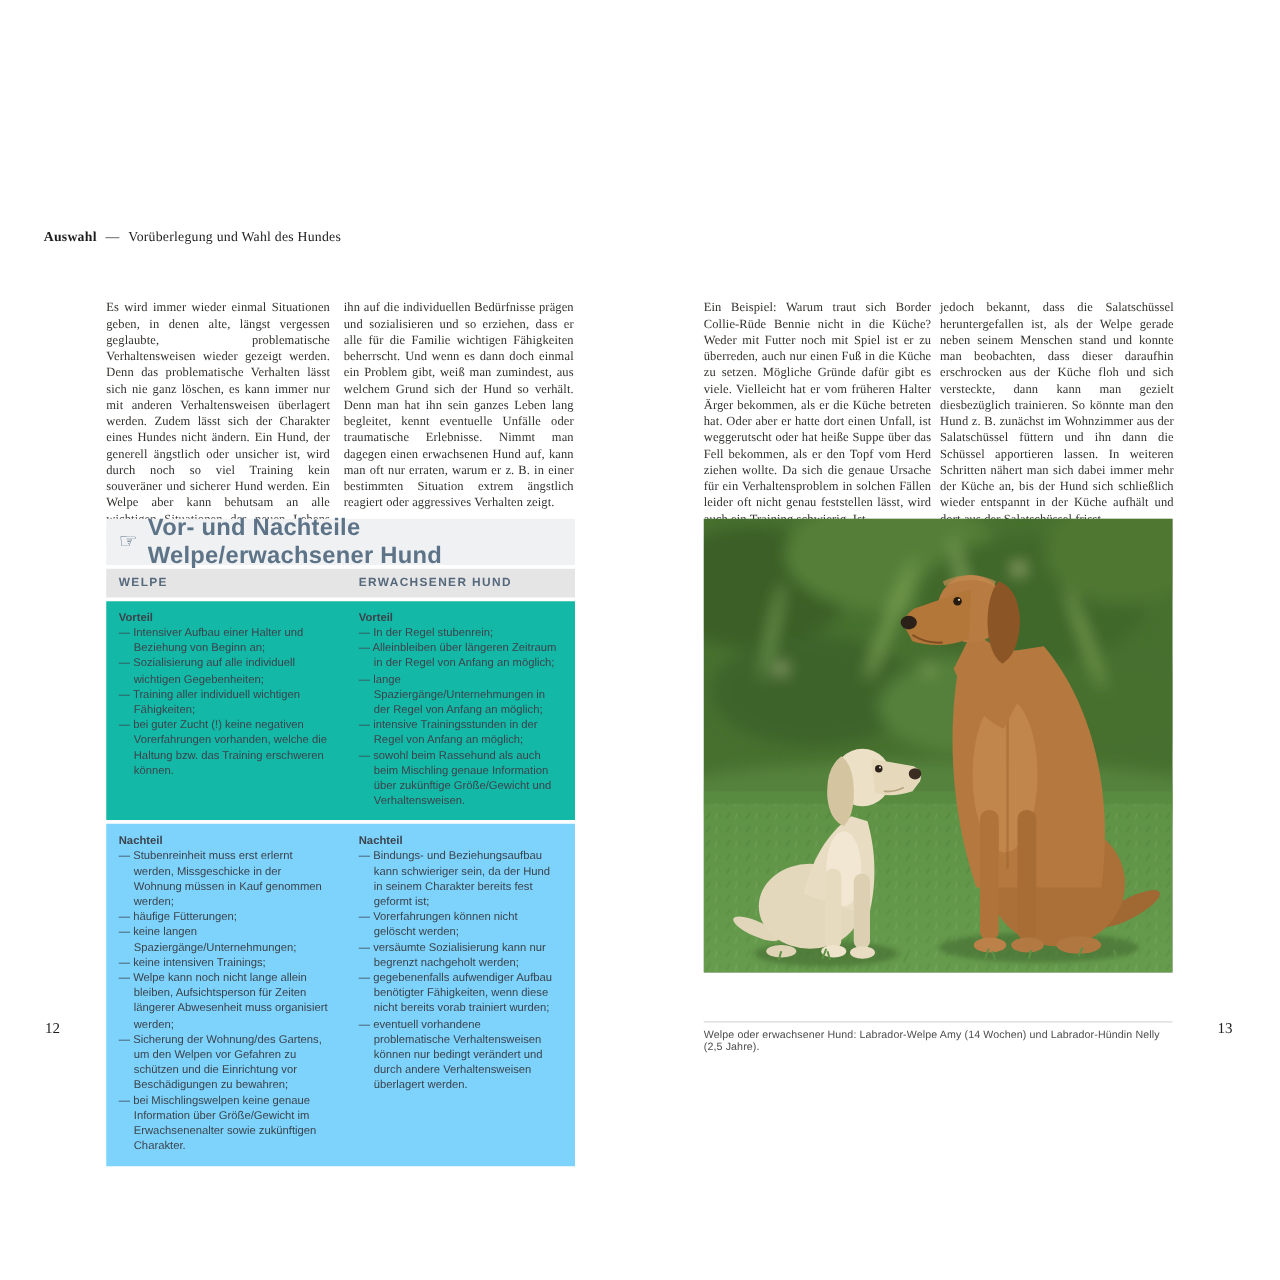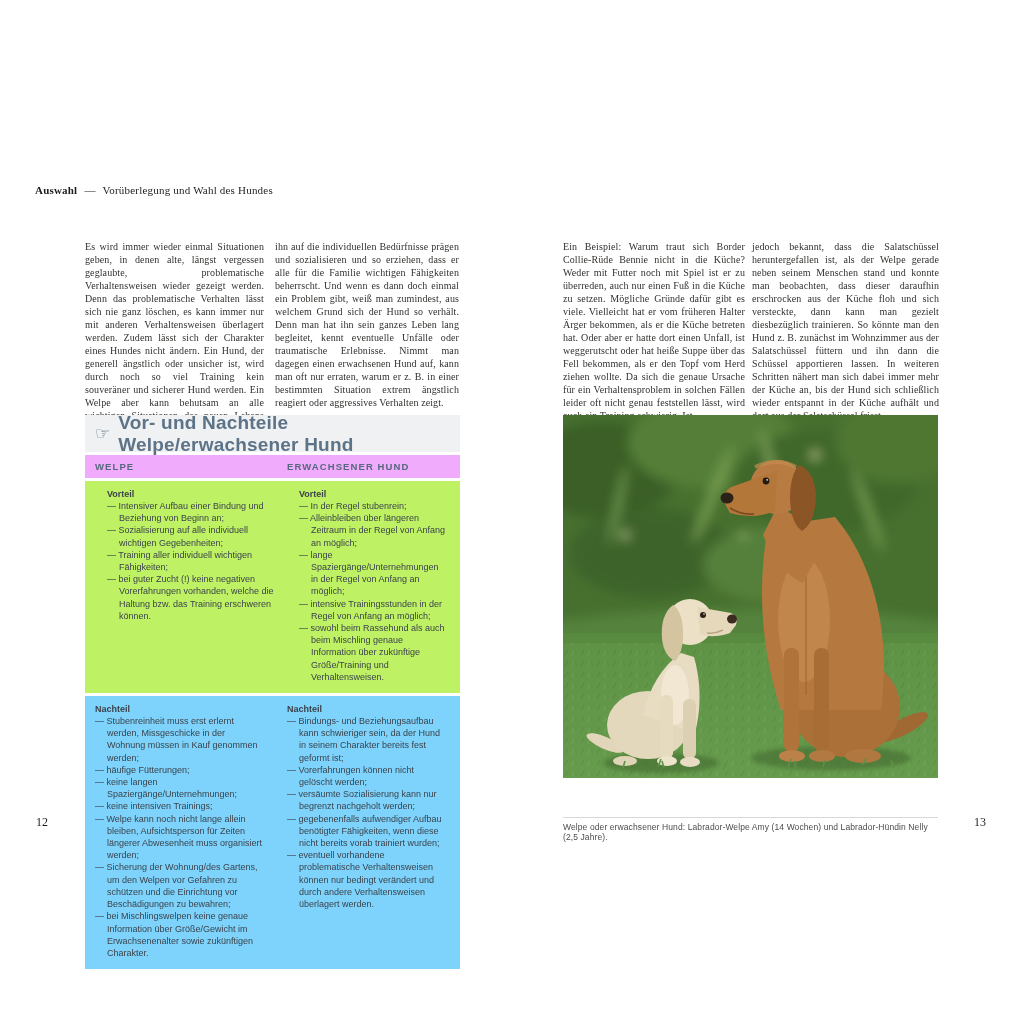--- a/index.html
+++ b/index.html
@@ -31,29 +31,29 @@
     background:#eff1f3;height:37px;display:flex;align-items:center;
     padding:0 10px;box-sizing:border-box;gap:8px;
   }
   .manicule{
     font-family:"DejaVu Sans",sans-serif;font-size:17px;color:#5d7388;line-height:1;
   }
   .tbl-title-text{
     font-size:19px;font-weight:bold;color:#5d7388;letter-spacing:.2px;
   }
   .tbl-head{
-    background:#f0abfc;height:23px;margin-top:3px;
+    background:#e5e5e5;height:23px;margin-top:3px;
     display:grid;grid-template-columns:192px 1fr;align-items:center;
   }
   .tbl-head .hd{
     font-size:9.5px;font-weight:bold;letter-spacing:1.1px;color:#55687c;
     padding-left:10px;
   }
   .tbl-band{display:grid;grid-template-columns:192px 1fr;margin-top:3px;}
-  .band-vorteil{background:#bef264;min-height:122px;padding-left:12px;}
+  .band-vorteil{background:#14b8a6;min-height:122px;}
   .band-nachteil{background:#7dd3fc;min-height:187px;}
   .cell{padding:8px 12px 10px 10px;box-sizing:border-box;}
   .cell-label{font-size:9px;font-weight:bold;color:#3c434c;margin:0 0 1px 0;}
   .cell ul{list-style:none;margin:0;padding:0;}
   .cell li{
     font-size:9px;line-height:12.2px;color:#3c434c;
     padding-left:12px;text-indent:-12px;
   }
 
   
@@ -90,34 +90,34 @@
   </div>
   <div class="tbl-head">
     <div class="hd">WELPE</div>
     <div class="hd">ERWACHSENER HUND</div>
   </div>
 
   <div class="tbl-band band-vorteil">
     <div class="cell">
       <p class="cell-label">Vorteil</p>
       <ul>
-        <li>— Intensiver Aufbau einer Bindung und Beziehung von Beginn an;</li>
+        <li>— Intensiver Aufbau einer Halter und Beziehung von Beginn an;</li>
         <li>— Sozialisierung auf alle individuell wichtigen Gegebenheiten;</li>
         <li>— Training aller individuell wichtigen Fähigkeiten;</li>
         <li>— bei guter Zucht (!) keine negativen Vorerfahrungen vorhanden, welche die Haltung bzw. das Training erschweren können.</li>
       </ul>
     </div>
     <div class="cell">
       <p class="cell-label">Vorteil</p>
       <ul>
         <li>— In der Regel stubenrein;</li>
         <li>— Alleinbleiben über längeren Zeitraum in der Regel von Anfang an möglich;</li>
         <li>— lange Spaziergänge/Unternehmungen in der Regel von Anfang an möglich;</li>
         <li>— intensive Trainingsstunden in der Regel von Anfang an möglich;</li>
-        <li>— sowohl beim Rassehund als auch beim Mischling genaue Information über zukünftige Größe/Training und Verhaltensweisen.</li>
+        <li>— sowohl beim Rassehund als auch beim Mischling genaue Information über zukünftige Größe/Gewicht und Verhaltensweisen.</li>
       </ul>
     </div>
   </div>
 
   <div class="tbl-band band-nachteil">
     <div class="cell">
       <p class="cell-label">Nachteil</p>
       <ul>
         <li>— Stubenreinheit muss erst erlernt werden, Missgeschicke in der Wohnung müssen in Kauf genommen werden;</li>
         <li>— häufige Fütterungen;</li>

